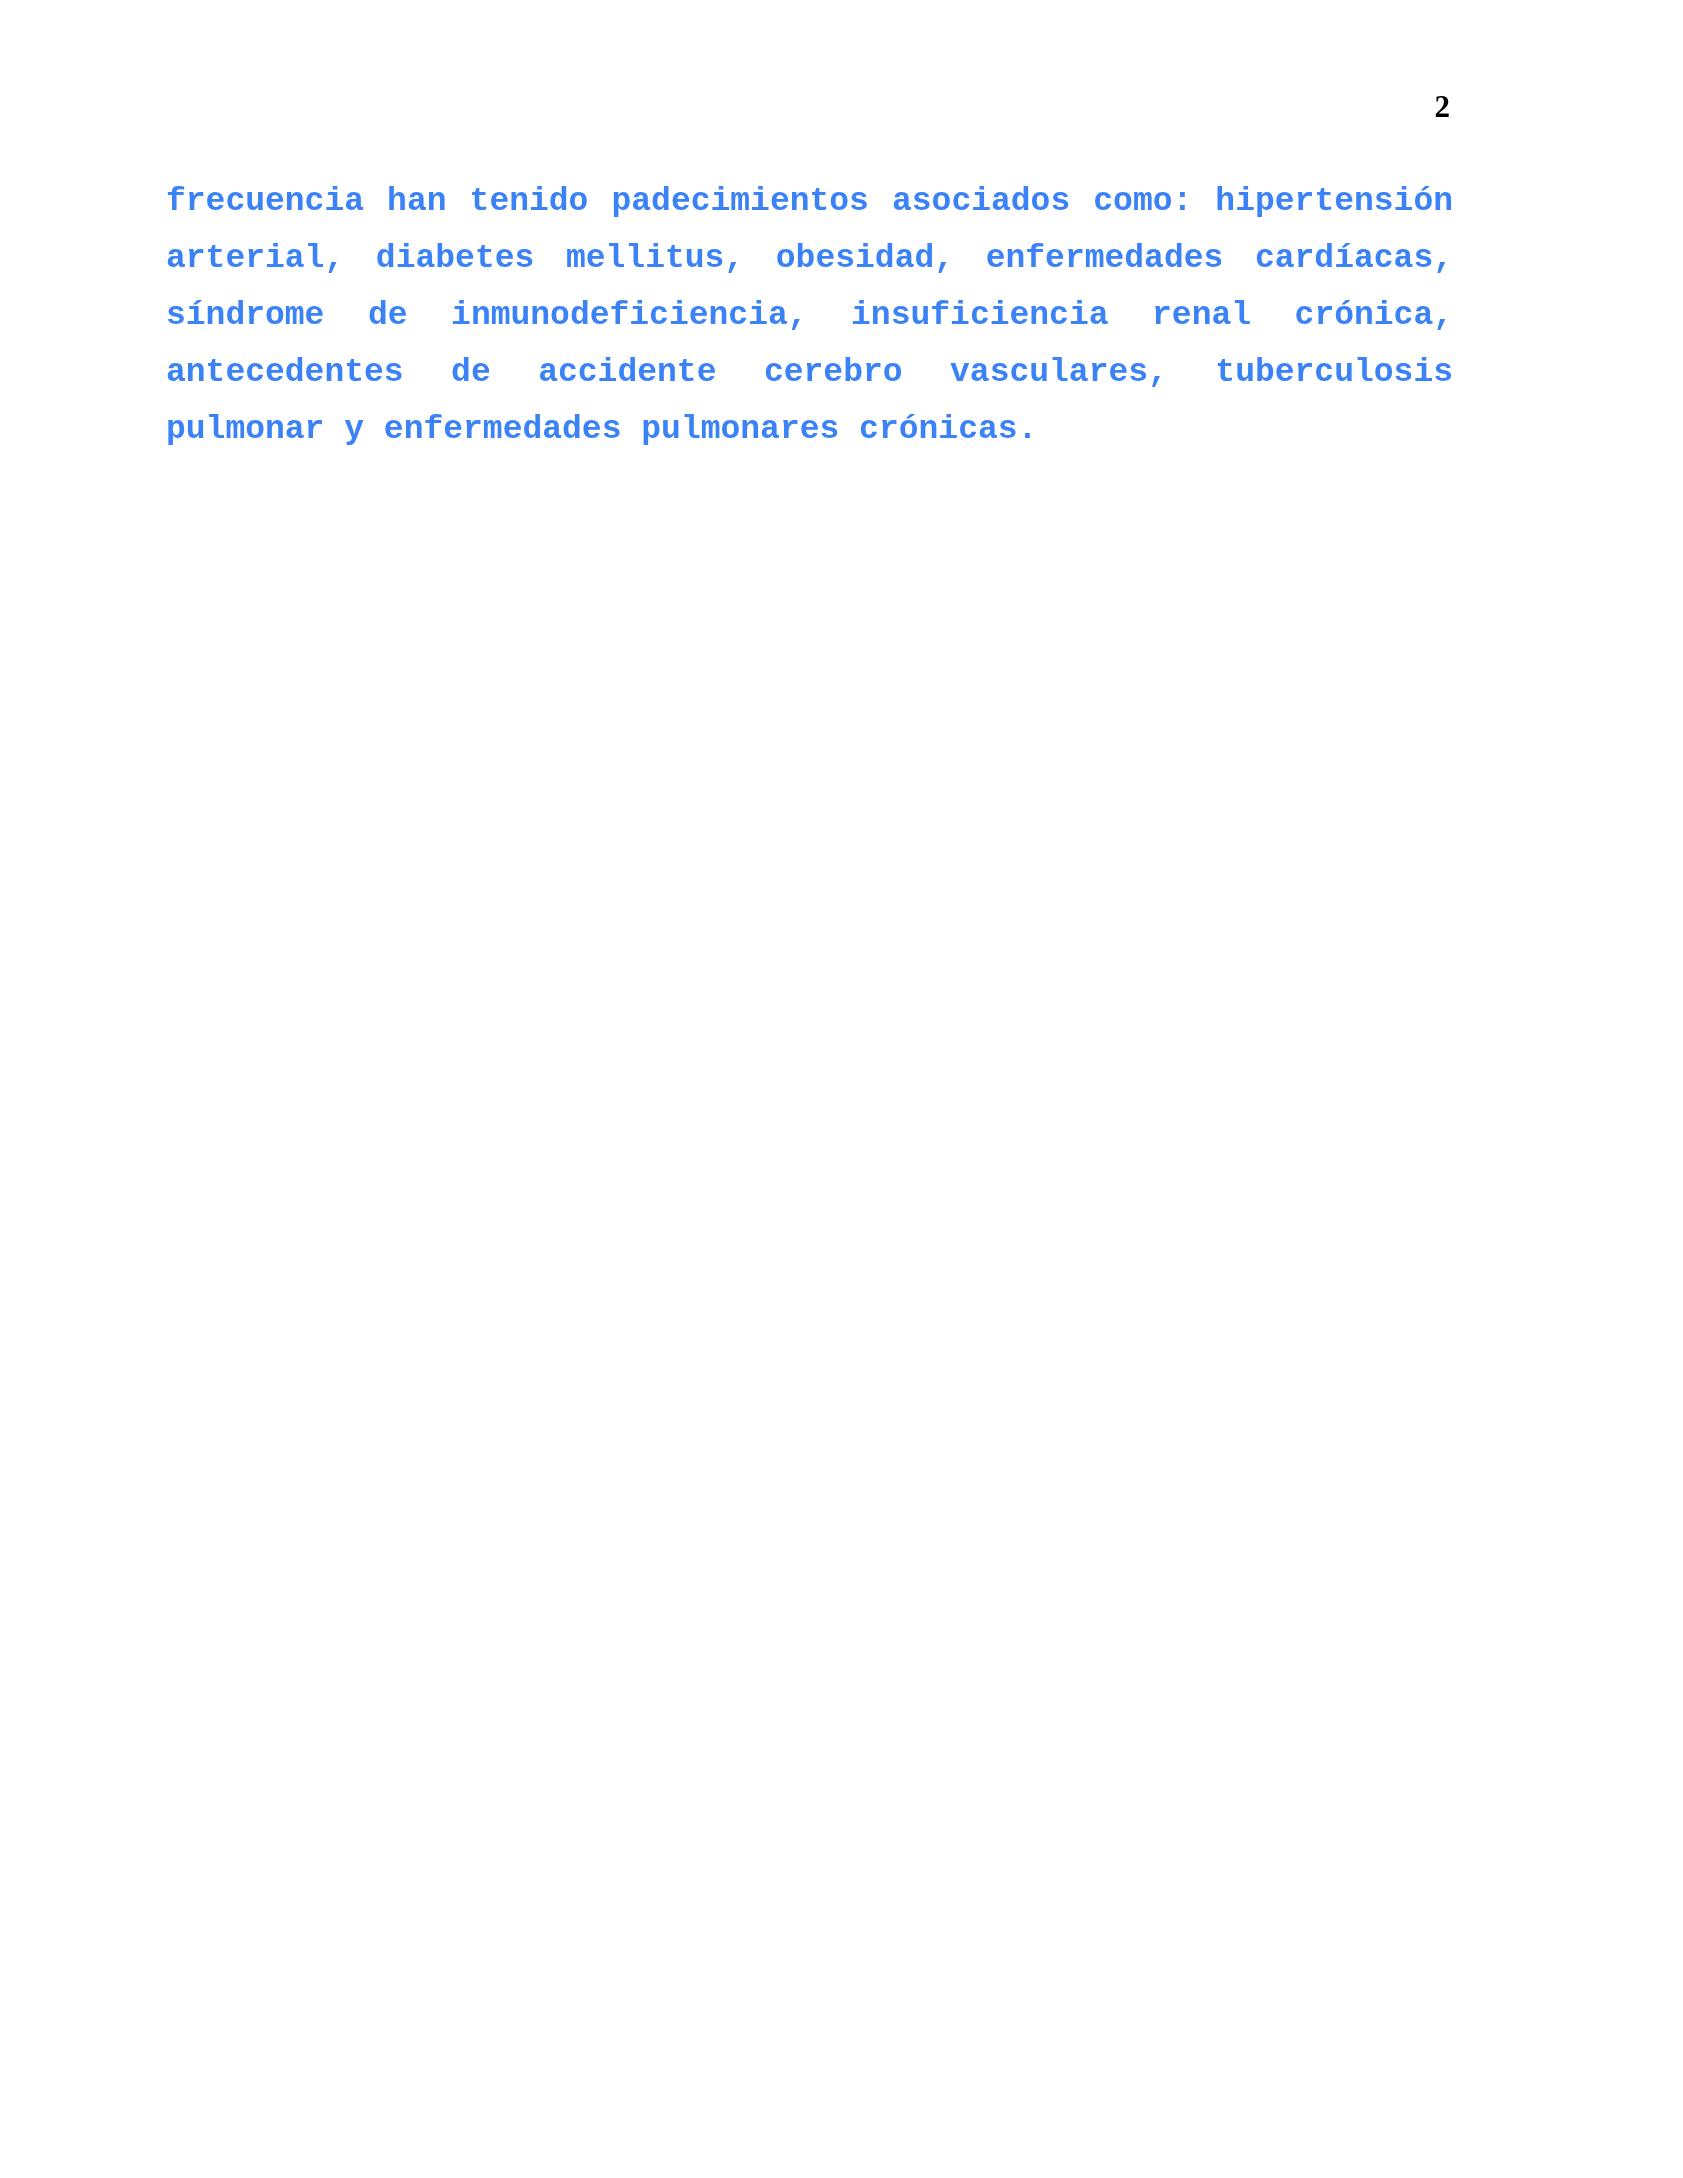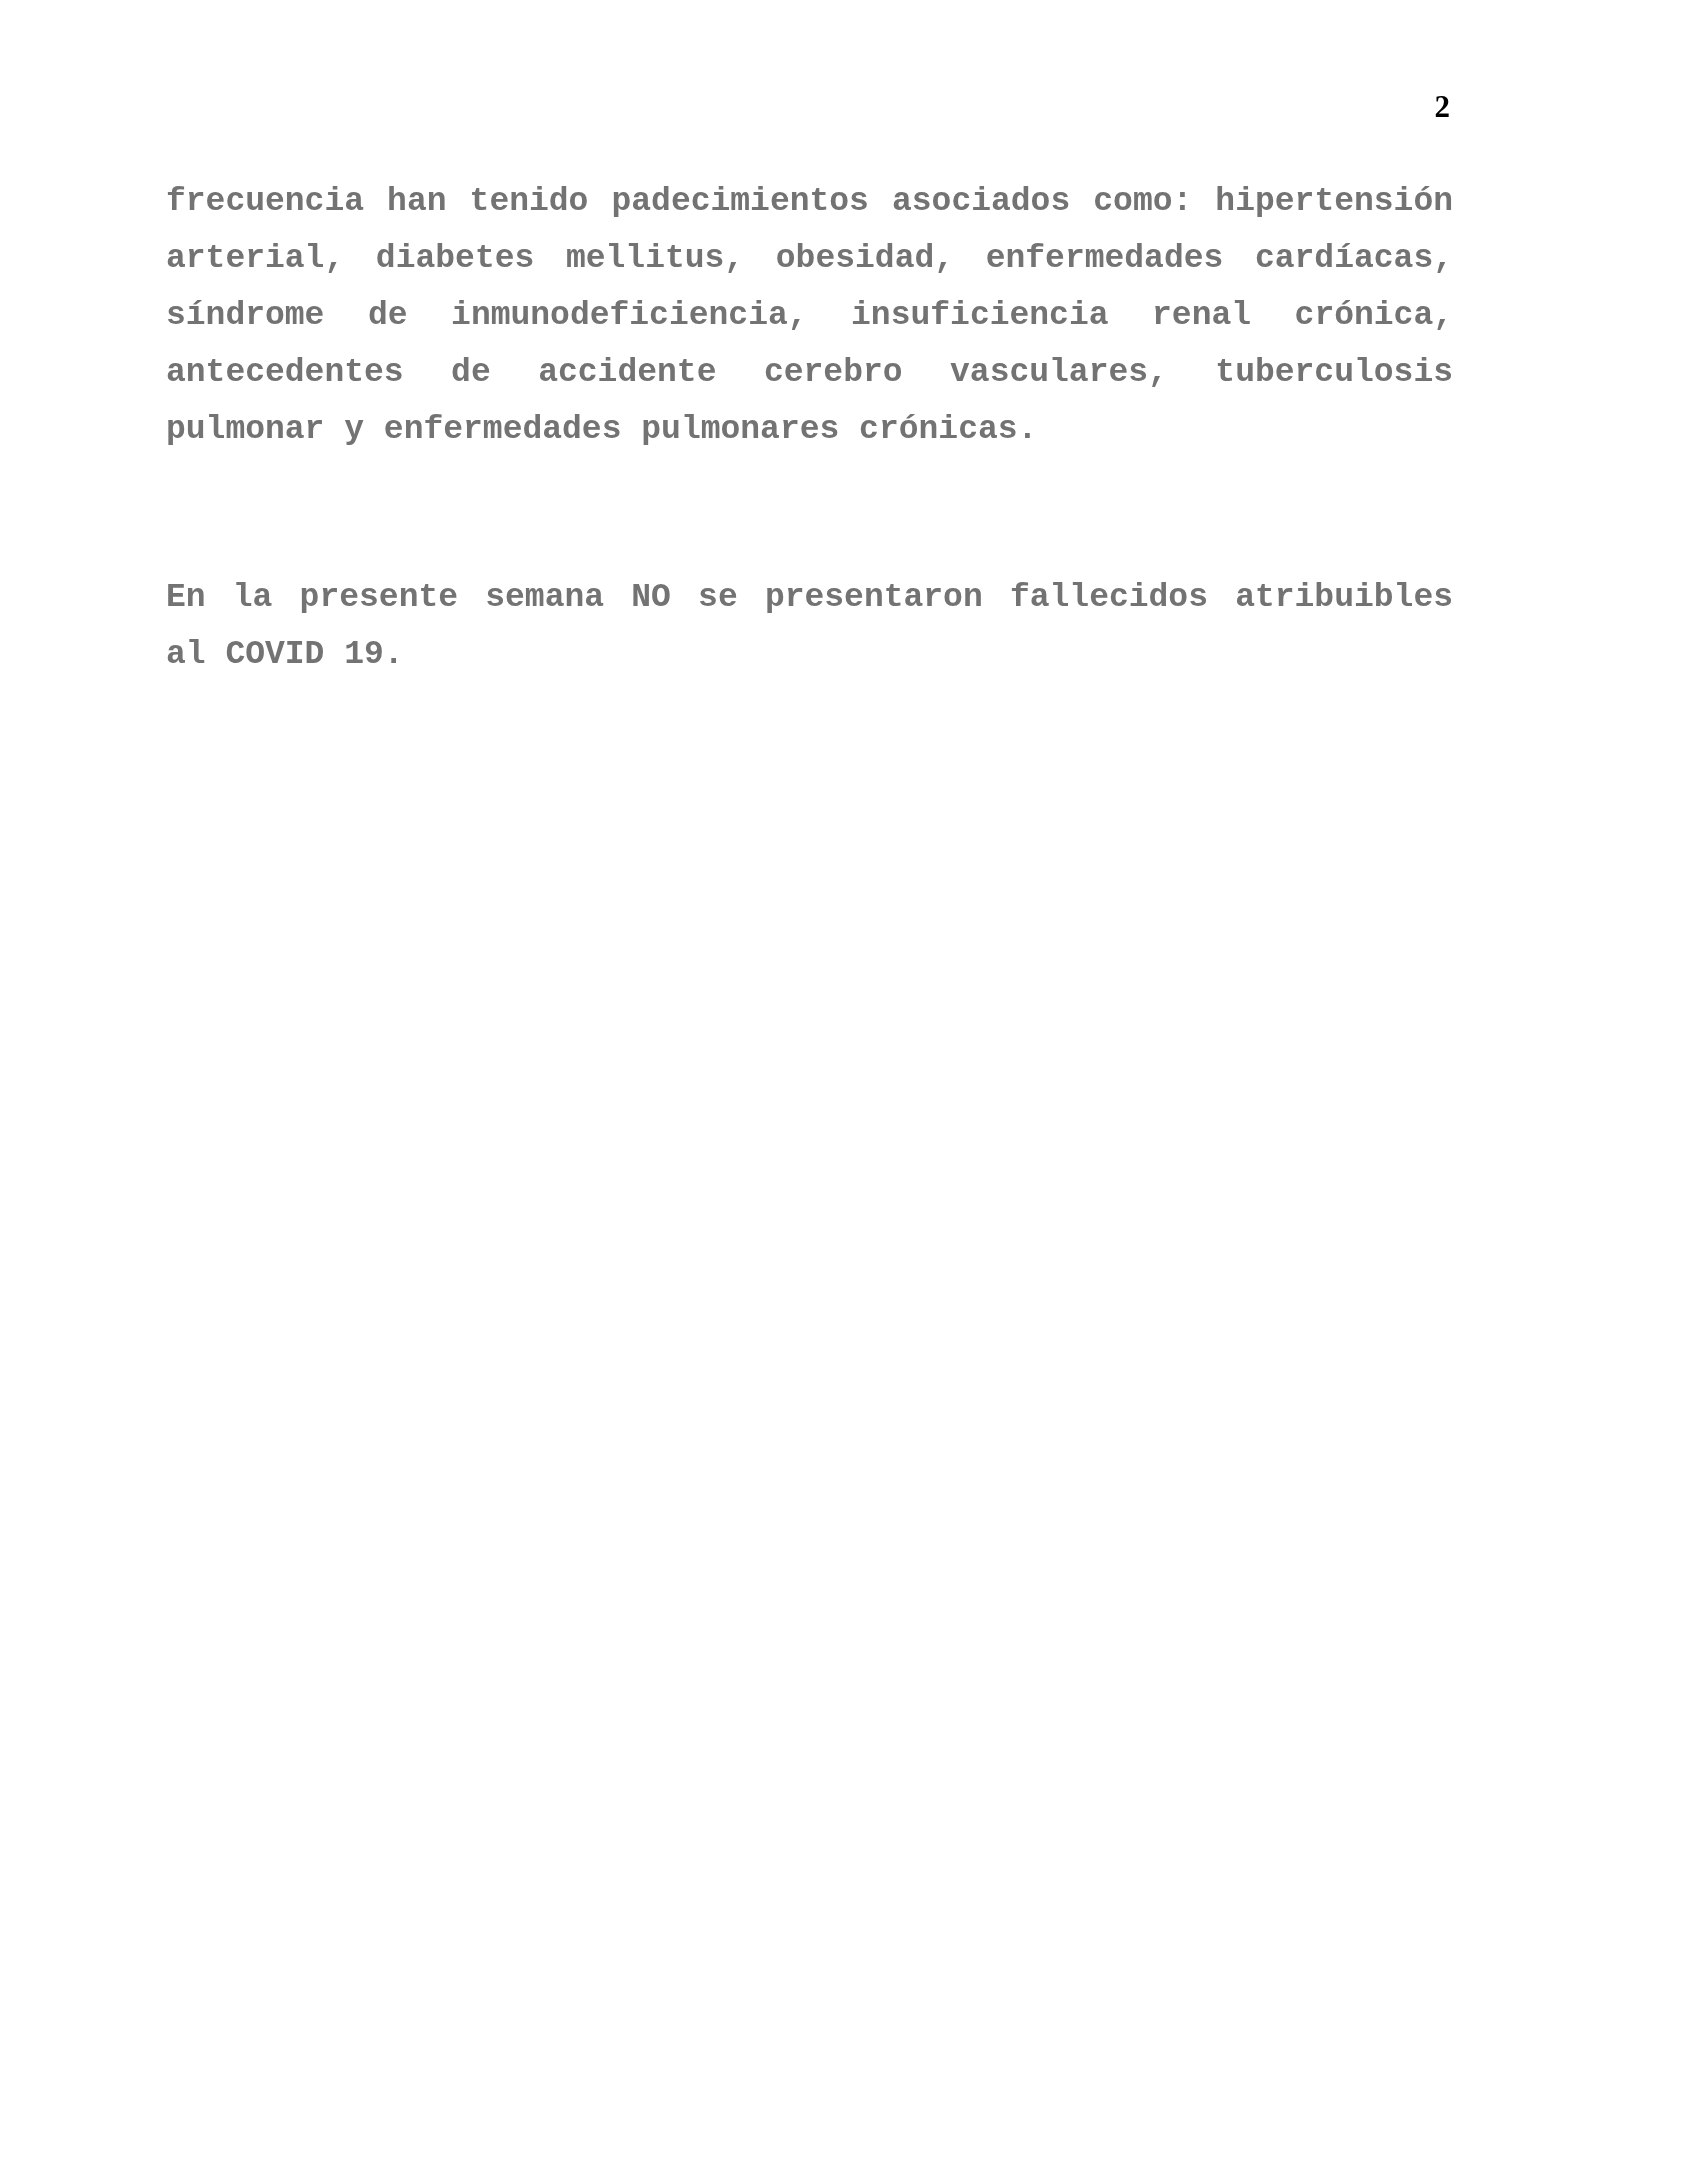--- a/index.html
+++ b/index.html
@@ -44,21 +44,21 @@
     width: 1287px;
   }
 
   .para {
     font-family: "Liberation Mono", "DejaVu Sans Mono", monospace;
     font-weight: bold;
     font-size: 33px;
     line-height: 57px;
     text-align: justify;
     text-justify: inter-word;
-    color: #737373;
+    color: #3b82f6;
     margin: 0;
     letter-spacing: 0px;
     word-spacing: 0px;
     -webkit-font-smoothing: none;
   }
 
   .para.last-justify {
     text-align-last: left;
   }
 
@@ -72,21 +72,20 @@
 <div id="page">
 
   <div id="page-number">2</div>
 
   <div id="content">
 
     <p class="para">frecuencia han tenido padecimientos asociados como: hipertensión arterial, diabetes mellitus, obesidad, enfermedades cardíacas, síndrome de inmunodeficiencia, insuficiencia renal crónica, antecedentes de accidente cerebro vasculares, tuberculosis pulmonar y enfermedades pulmonares crónicas.</p>
 
     <div class="spacer-1"></div>
 
-    <p class="para last-justify">En la presente semana NO se presentaron fallecidos atribuibles al COVID 19.</p>
 
     <div class="spacer-2"></div>
 
 
     <div class="spacer-3"></div>
 
 
   </div>
 </div>
 

